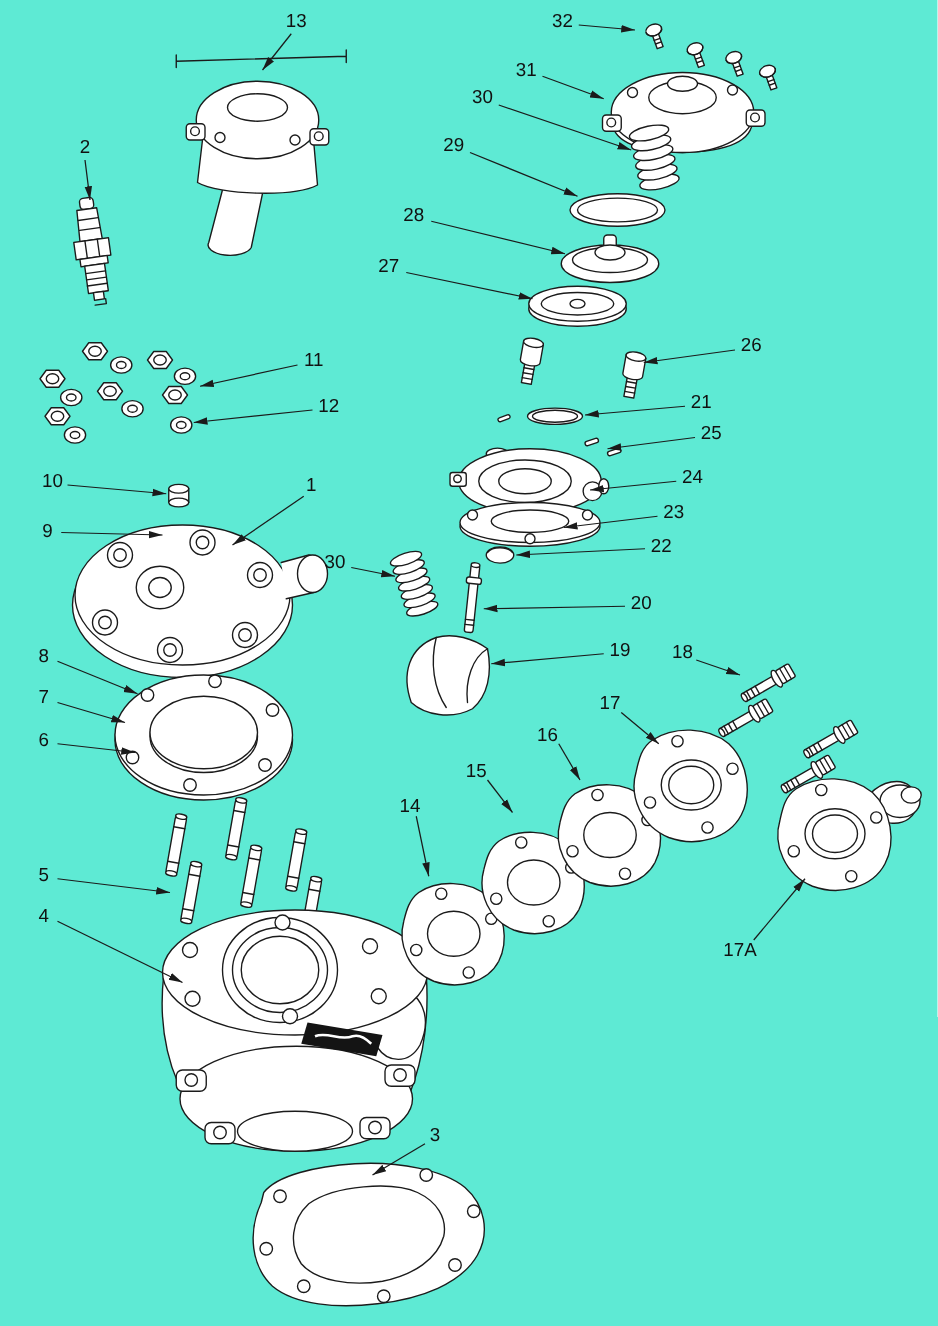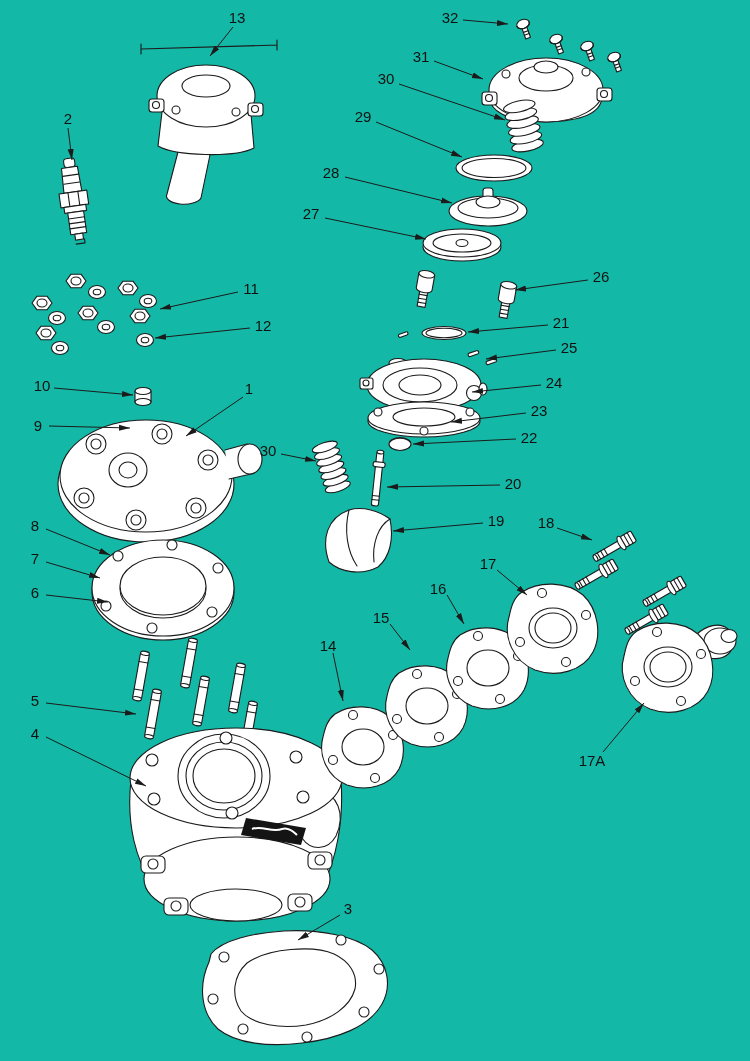--- a/index.html
+++ b/index.html
@@ -1,19 +1,19 @@
 <!DOCTYPE html>
 <html><head>
 <meta charset="utf-8">
 <style>
   html,body{margin:0;padding:0;background:#ffffff;}
   .page{
     position:relative;
     width:750px;height:1061px;
-    background:#14b8a6;
+    background:#5eead4;
     font-family:"Liberation Sans", sans-serif;
     overflow:hidden;
   }
   svg{position:absolute;left:0;top:0;}
   .o{fill:#ffffff;stroke:#1b1b1b;stroke-width:1.1;stroke-linejoin:round;stroke-linecap:round;}
   .n{fill:none;stroke:#1b1b1b;stroke-width:1.1;stroke-linejoin:round;stroke-linecap:round;}
   .dark{fill:#141414;stroke:none;}
   .leader{stroke:#1b1b1b;stroke-width:1;fill:none;}
   .callout-label{
     font-family:"Liberation Sans", sans-serif;

